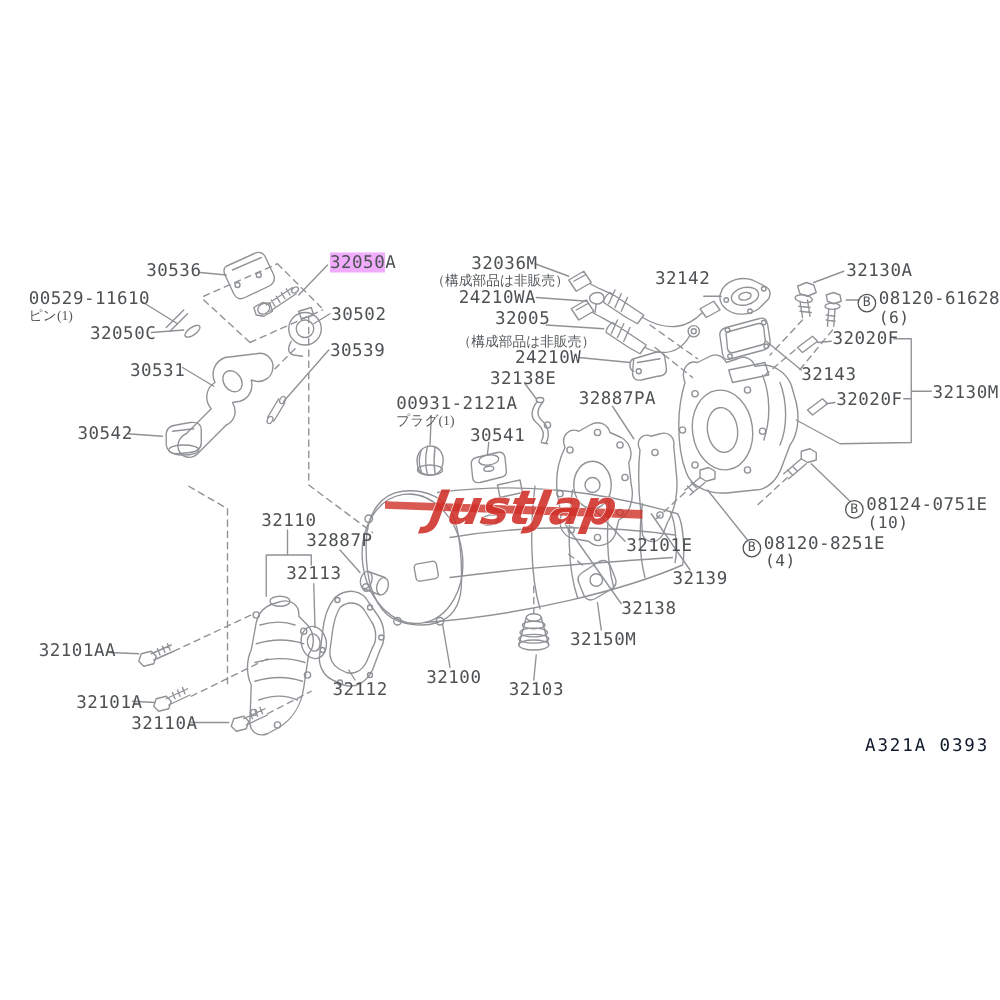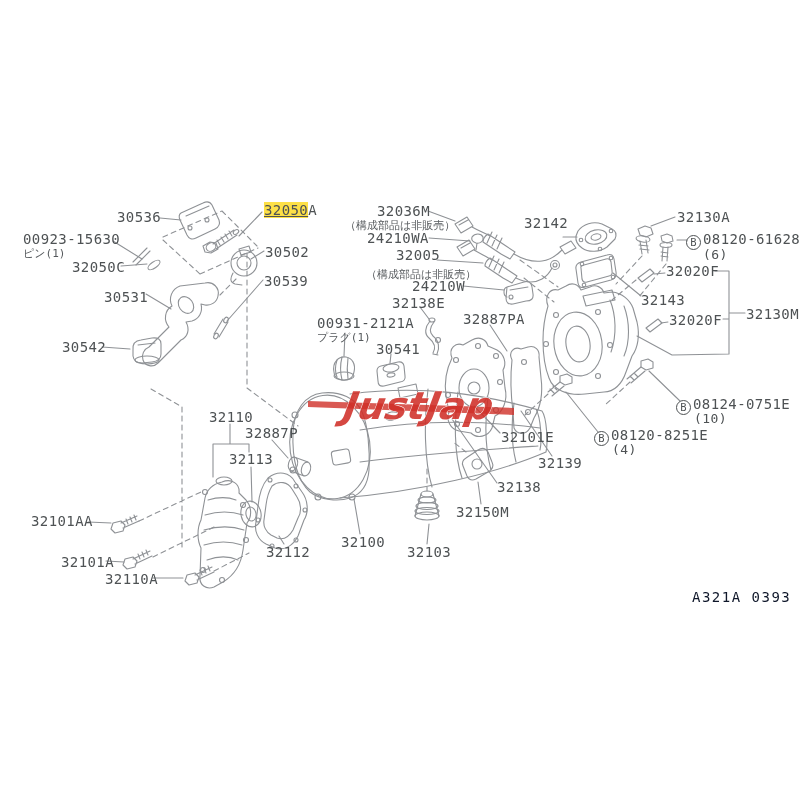--- a/index.html
+++ b/index.html
@@ -1,25 +1,25 @@
 <!DOCTYPE html>
 <html><head>
 <meta charset="utf-8">
 <style>
   html,body{margin:0;padding:0;background:#fff;}
   .stage{position:relative;width:800px;height:800px;background:#ffffff;overflow:hidden;
          font-family:"DejaVu Sans Mono","Liberation Mono",monospace;}
   .stage svg{position:absolute;left:0;top:0;}
   .lbl{position:absolute;white-space:nowrap;color:#4e5254;font-size:14px;letter-spacing:.4px;line-height:15px;}
-  .note{font-size:11px;letter-spacing:0;color:#55595c;}
+  .note{font-size:11px;letter-spacing:0;color:#55595c;font-family:Liberation Serif, serif;}
   .qty{font-size:13px;}
   .bcirc{display:inline-block;box-sizing:border-box;width:15px;height:15px;line-height:12px;
          border:1.4px solid #4e5254;border-radius:50%;text-align:center;font-size:10.5px;
          margin-right:2px;vertical-align:-2px;}
-  .hl{background:#fde047;text-decoration:underline;}
+  .hl{background:#f0abfc;}
   .code{position:absolute;color:#0f172a;font-size:14px;letter-spacing:1.5px;}
 </style>
 </head>
 <body>
 
 <div class="stage">
 
 <svg width="800" height="800" viewBox="0 0 800 800">
   <g stroke="#8f9296" stroke-width="1.1" fill="none" stroke-linecap="round" stroke-linejoin="round">
 
@@ -272,21 +272,21 @@
   <g>
     <path d="M308,401 L514,408 L514,415 L308,407 Z" fill="#cf2f28" opacity="0.8"></path>
     <text transform="translate(342,419) skewX(-10)" font-family="DejaVu Sans, sans-serif" font-style="italic" font-weight="bold" font-size="38" fill="#cf2f28" fill-opacity="0.88" stroke="#ffffff" stroke-width="0.8" paint-order="stroke">JustJap</text>
   </g>
 </svg>
 
   <div class="lbl" style="left:117px;top:210px">30536</div>
 
   <div class="lbl" style="left:264px;top:203px"><span class="hl">32050</span><span>A</span></div>
 
-  <div class="lbl" style="left:23px;top:232px">00923-15630</div>
+  <div class="lbl" style="left:23px;top:232px">00529-11610</div>
   <div class="lbl note" style="left:23px;top:246px">ピン(1)</div>
 
   <div class="lbl" style="left:72px;top:260px">32050C</div>
   <div class="lbl" style="left:265px;top:245px">30502</div>
   <div class="lbl" style="left:264px;top:274px">30539</div>
   <div class="lbl" style="left:104px;top:290px">30531</div>
   <div class="lbl" style="left:62px;top:340px">30542</div>
 
   <div class="lbl" style="left:377px;top:204px">32036M</div>
   <div class="lbl note" style="left:345px;top:218px">（構成部品は非販売）</div>

